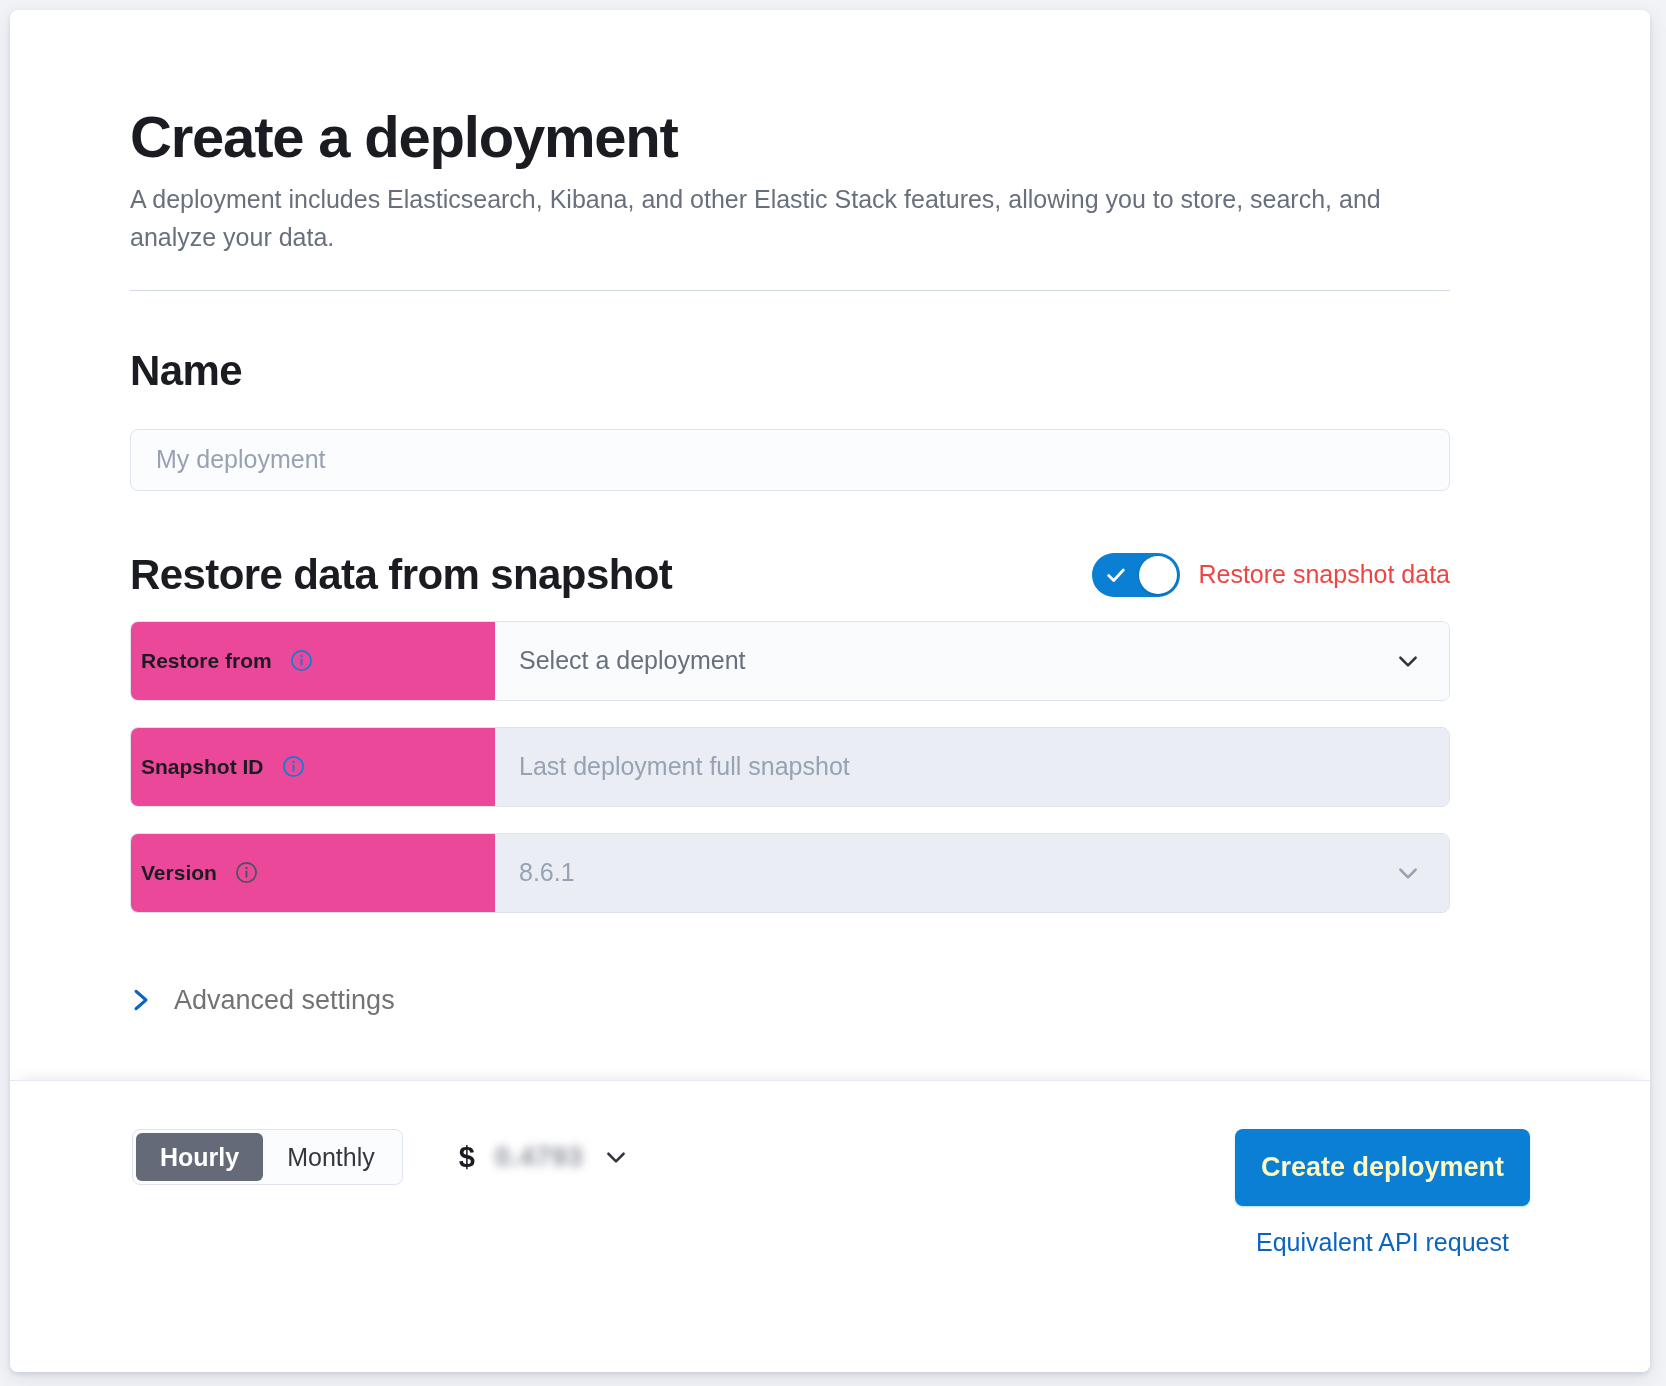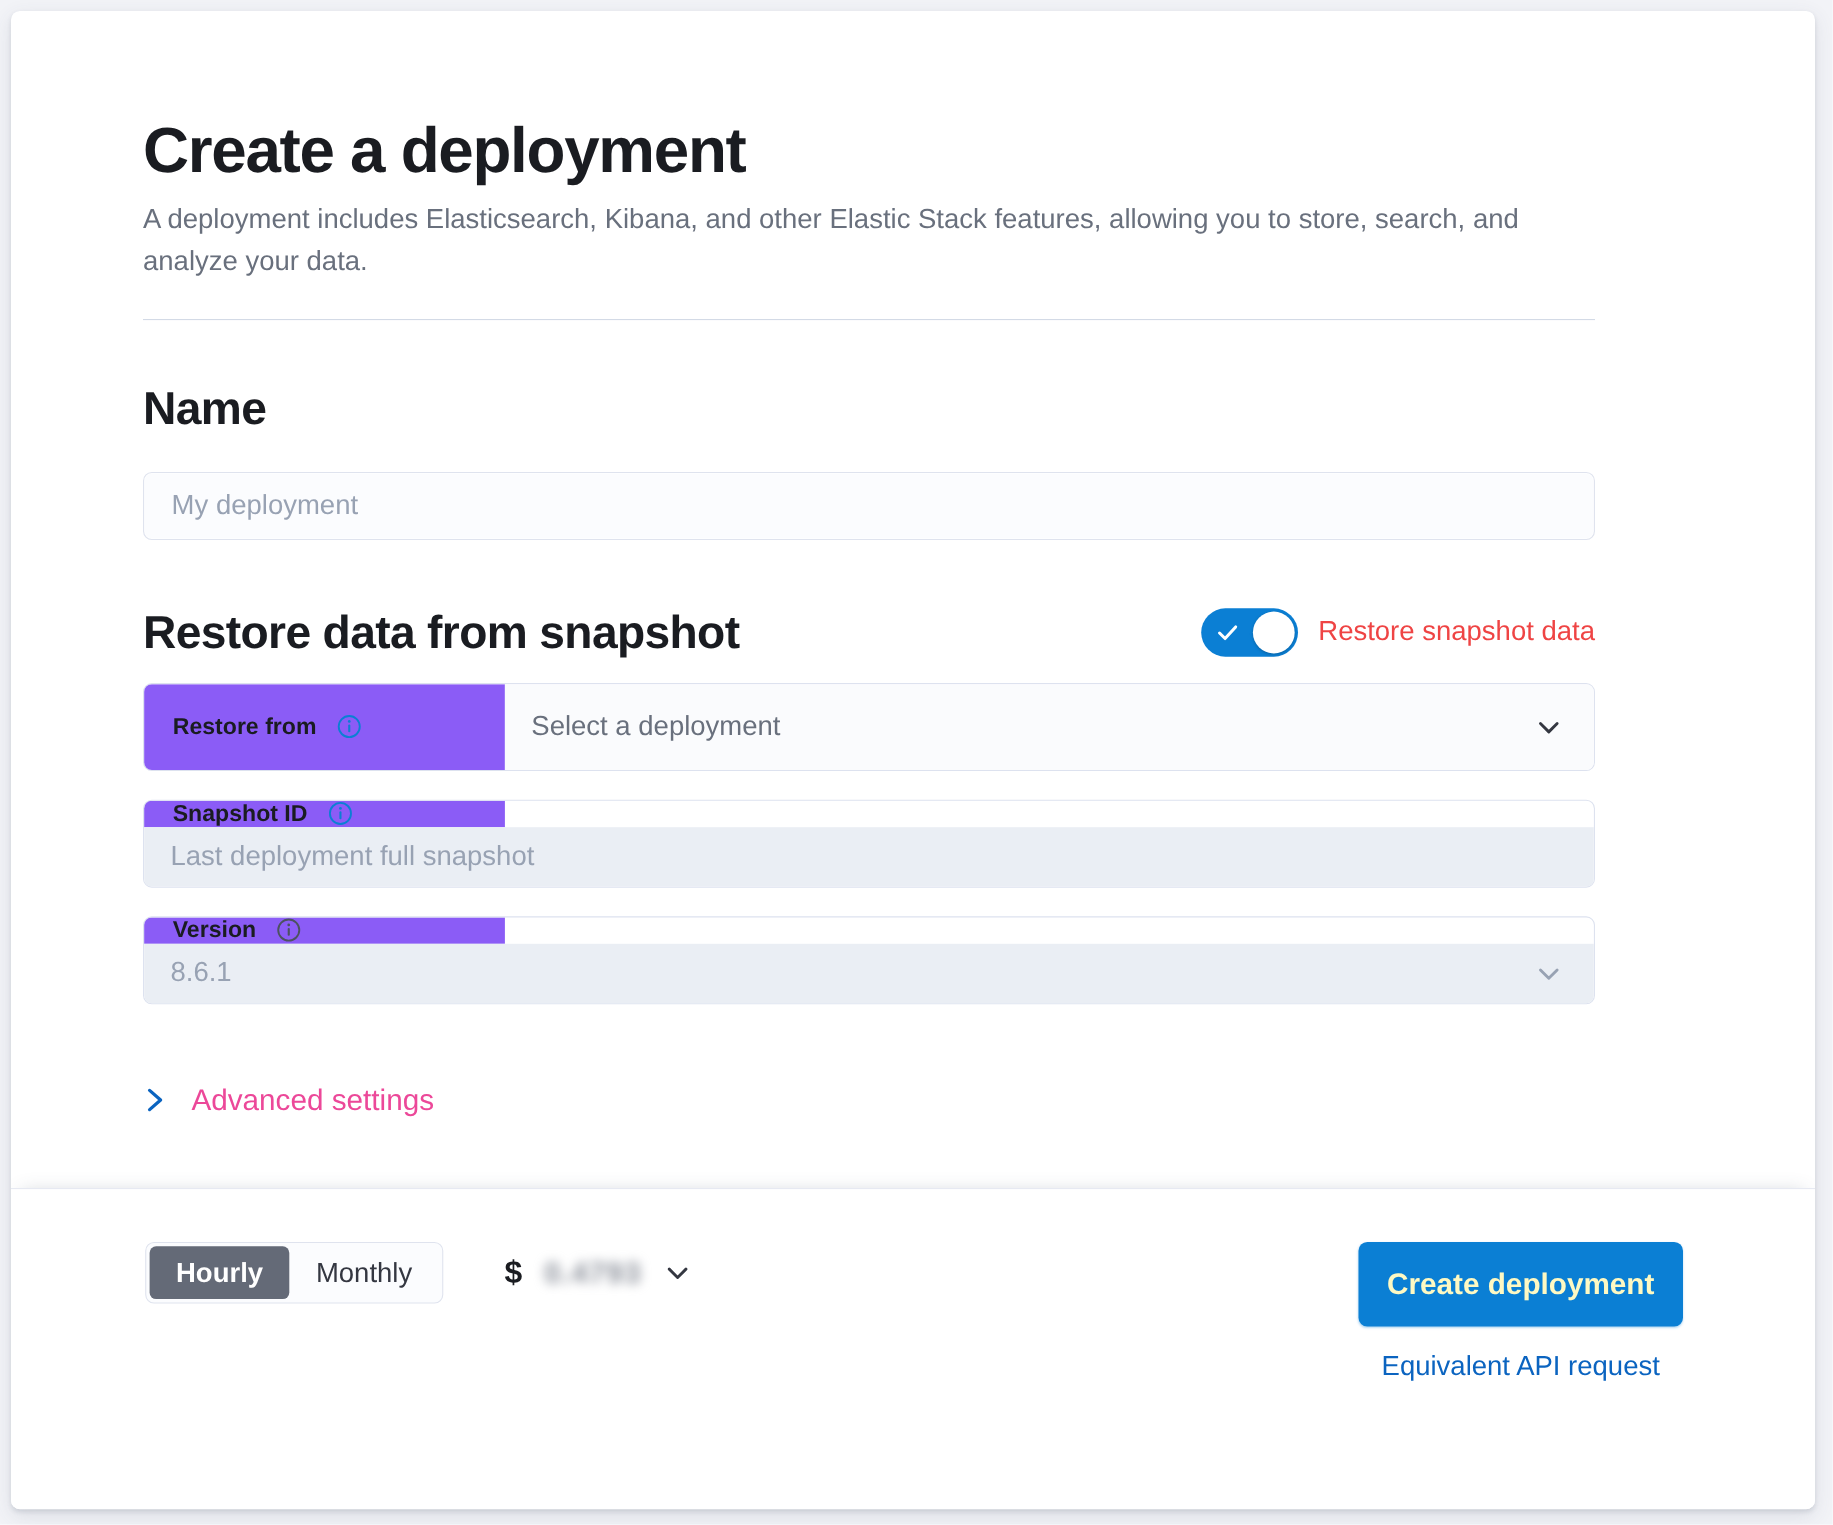--- a/index.html
+++ b/index.html
@@ -145,28 +145,28 @@
   .form-row {
     margin-top: 22px;
     width: 1320px;
     height: 80px;
     border-radius: 8px;
     display: flex;
     align-items: stretch;
     overflow: hidden;
     border: 1px solid #dde2ef;
   }
-  .row-gap { margin-top: 26px; flex-direction: column; }
+  .row-gap { margin-top: 26px; }
 
   .prepend {
-    width: 328px;
-    background: #8b5cf6;
-    display: flex;
-    align-items: center;
-    padding-left: 26px;
+    width: 364px;
+    background: #ec4899;
+    display: flex;
+    align-items: center;
+    padding-left: 10px;
     gap: 18px;
     flex: 0 0 auto;
   }
   .prepend-label {
     font-size: 21px;
     font-weight: 700;
     color: #1a1c21;
   }
   .info-icon { width: 23px; height: 23px; flex: 0 0 auto; cursor: pointer; }
 
@@ -186,21 +186,21 @@
   
   .adv-link {
     margin-top: 72px;
     display: inline-flex;
     align-items: center;
     gap: 22px;
     cursor: pointer;
   }
   .adv-text {
     font-size: 27px;
-    color: #ec4899;
+    color: #737373;
     font-weight: 400;
   }
   .chevron-right { width: 22px; height: 30px; }
 
   
   .footer {
     flex: 0 0 auto;
     height: 292px;
     background: #ffffff;
     border-top: 1px solid #e6e9f2;

